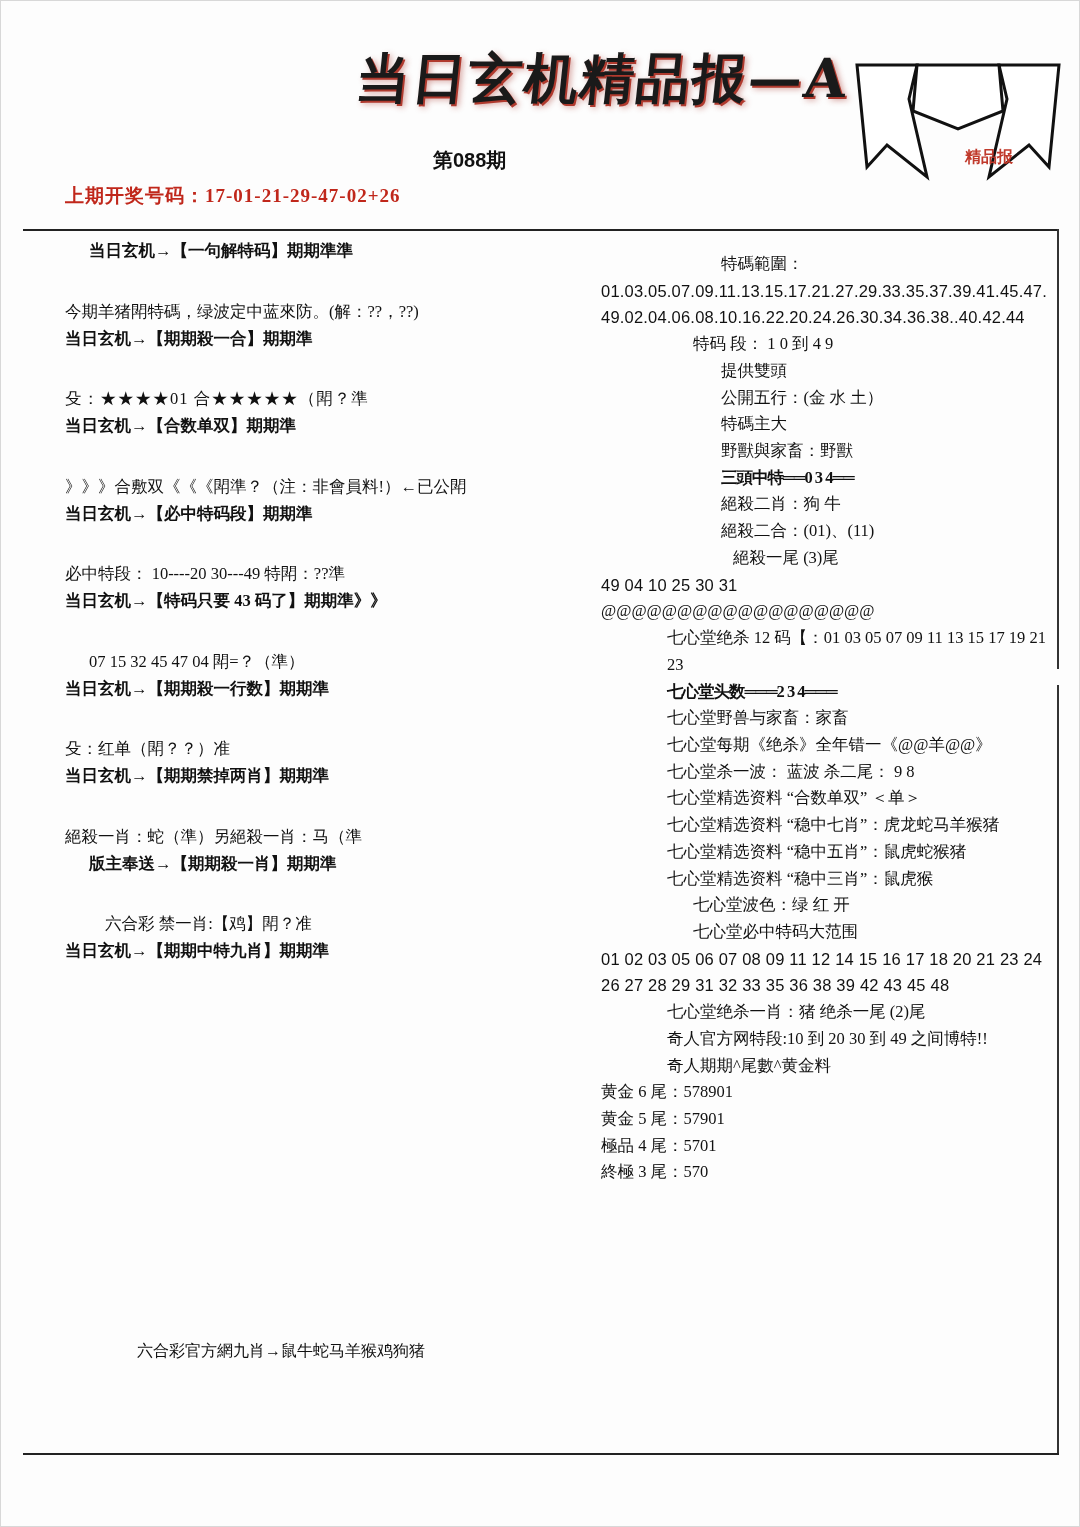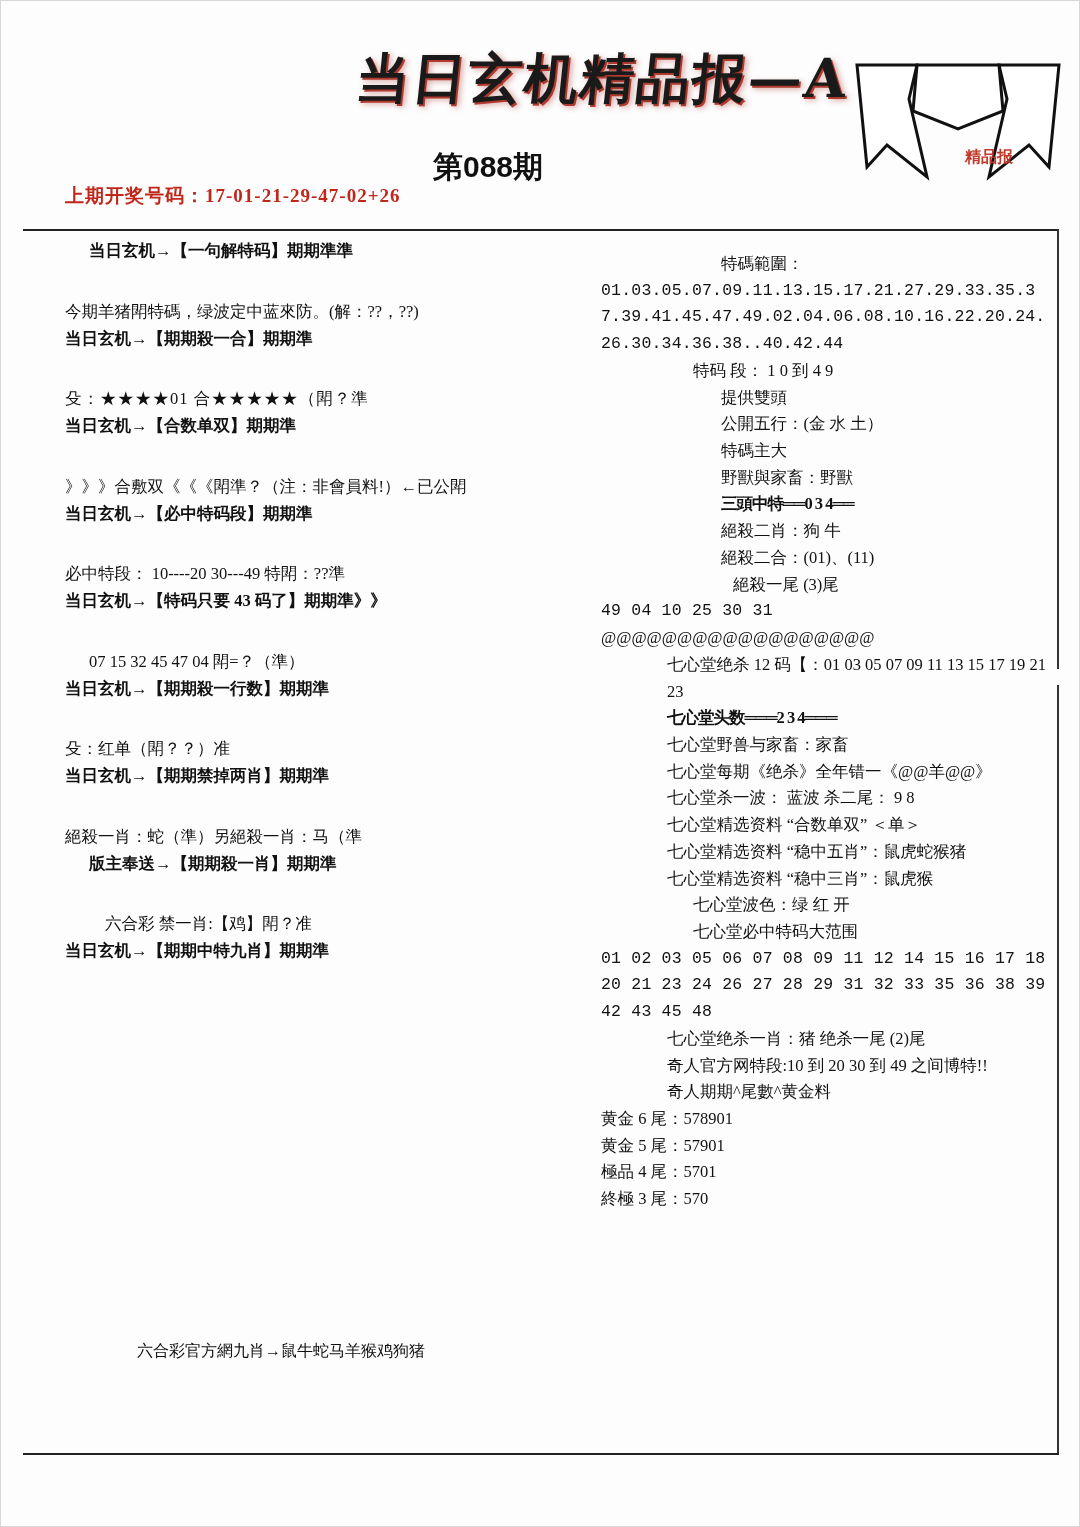--- a/index.html
+++ b/index.html
@@ -34,21 +34,21 @@
     position:absolute;right:18px;top:58px;width:210px;height:128px;
   }
   .ribbon svg{display:block;}
   .ribbon-label{
     position:absolute;left:112px;top:88px;
     color:#c0392b;font-size:16px;font-weight:bold;
     font-family:"Liberation Sans",sans-serif;
   }
   .issue{
     position:absolute;left:432px;top:146px;
-    font-size:30px;font-weight:bold;color:#111;
+    font-size:20px;font-weight:bold;color:#111;
     font-family:"Liberation Sans",sans-serif;
   }
   .prev-draw{
     position:absolute;left:64px;top:182px;
     font-size:19px;color:#c0271b;font-weight:bold;
     letter-spacing:1px;
   }
   .prev-draw .nums{color:#c0271b;margin-top:32px;}
   .rule-top{
     position:absolute;left:22px;top:228px;width:1036px;height:2px;background:#222;
@@ -77,21 +77,21 @@
   .indent1{padding-left:44px;}
   .indent3{padding-left:28px;}
   .stars{letter-spacing:1px;}
   .footer-line{
     position:absolute;left:88px;top:1340px;font-size:16px;margin-left:48px;
   }
   .r-line{margin:0;}
   .r-center{text-align:left;padding-left:120px;}
   .r-ind2{padding-left:66px;}
   .r-wrap{padding-left:0;word-break:break-all;}
-  .mono-nums{font-family:Liberation Mono, monospace;letter-spacing:.2px;}
+  .mono-nums{font-family:Liberation Sans, sans-serif;letter-spacing:.2px;}
   .eqs{letter-spacing:-1px;font-weight:bold;}
   .at-row{letter-spacing:0px;}
 </style>
 </head>
 <body>
 
 <div class="page">
 
   <div class="masthead">
     <div class="title-art">当日玄机精品报—A</div>
@@ -183,20 +183,21 @@
     <p class="r-line r-ind2" style="padding-left:132px">絕殺一尾 (3)尾</p>
     <p class="r-line mono-nums">49 04 10 25 30 31</p>
     <p class="r-line at-row">@@@@@@@@@@@@@@@@@@</p>
 
     <p class="r-line" style="padding-left:66px">七心堂绝杀 12 码【：01 03 05 07 09 11 13 15 17 19 21 23</p>
     <p class="r-line eqs" style="padding-left:66px">七心堂头数═══2   3    4═══</p>
     <p class="r-line" style="padding-left:66px">七心堂野兽与家畜：家畜</p>
     <p class="r-line" style="padding-left:66px">七心堂每期《绝杀》全年错一《@@羊@@》</p>
     <p class="r-line" style="padding-left:66px">七心堂杀一波： 蓝波 杀二尾： 9  8</p>
     <p class="r-line" style="padding-left:66px">七心堂精选资料 “合数单双”  ＜单＞</p>
+    <p class="r-line" style="padding-left:66px">七心堂精选资料 “稳中七肖”：虎龙蛇马羊猴猪</p>
     <p class="r-line" style="padding-left:66px">七心堂精选资料 “稳中五肖”：鼠虎蛇猴猪</p>
     <p class="r-line" style="padding-left:66px">七心堂精选资料 “稳中三肖”：鼠虎猴</p>
     <p class="r-line" style="padding-left:92px">七心堂波色：绿 红 开</p>
     <p class="r-line" style="padding-left:92px">七心堂必中特码大范围</p>
 
     <p class="r-line r-wrap mono-nums">01 02 03 05 06 07 08 09 11 12 14 15 16 17 18 20 21 23 24 26 27 28 29 31 32 33 35 36 38 39 42 43 45 48</p>
 
     <p class="r-line" style="padding-left:66px">七心堂绝杀一肖：猪 绝杀一尾 (2)尾</p>
     <p class="r-line" style="padding-left:66px">奇人官方网特段:10 到 20 30 到 49 之间博特!!</p>
     <p class="r-line" style="padding-left:66px">奇人期期^尾數^黄金料</p>

